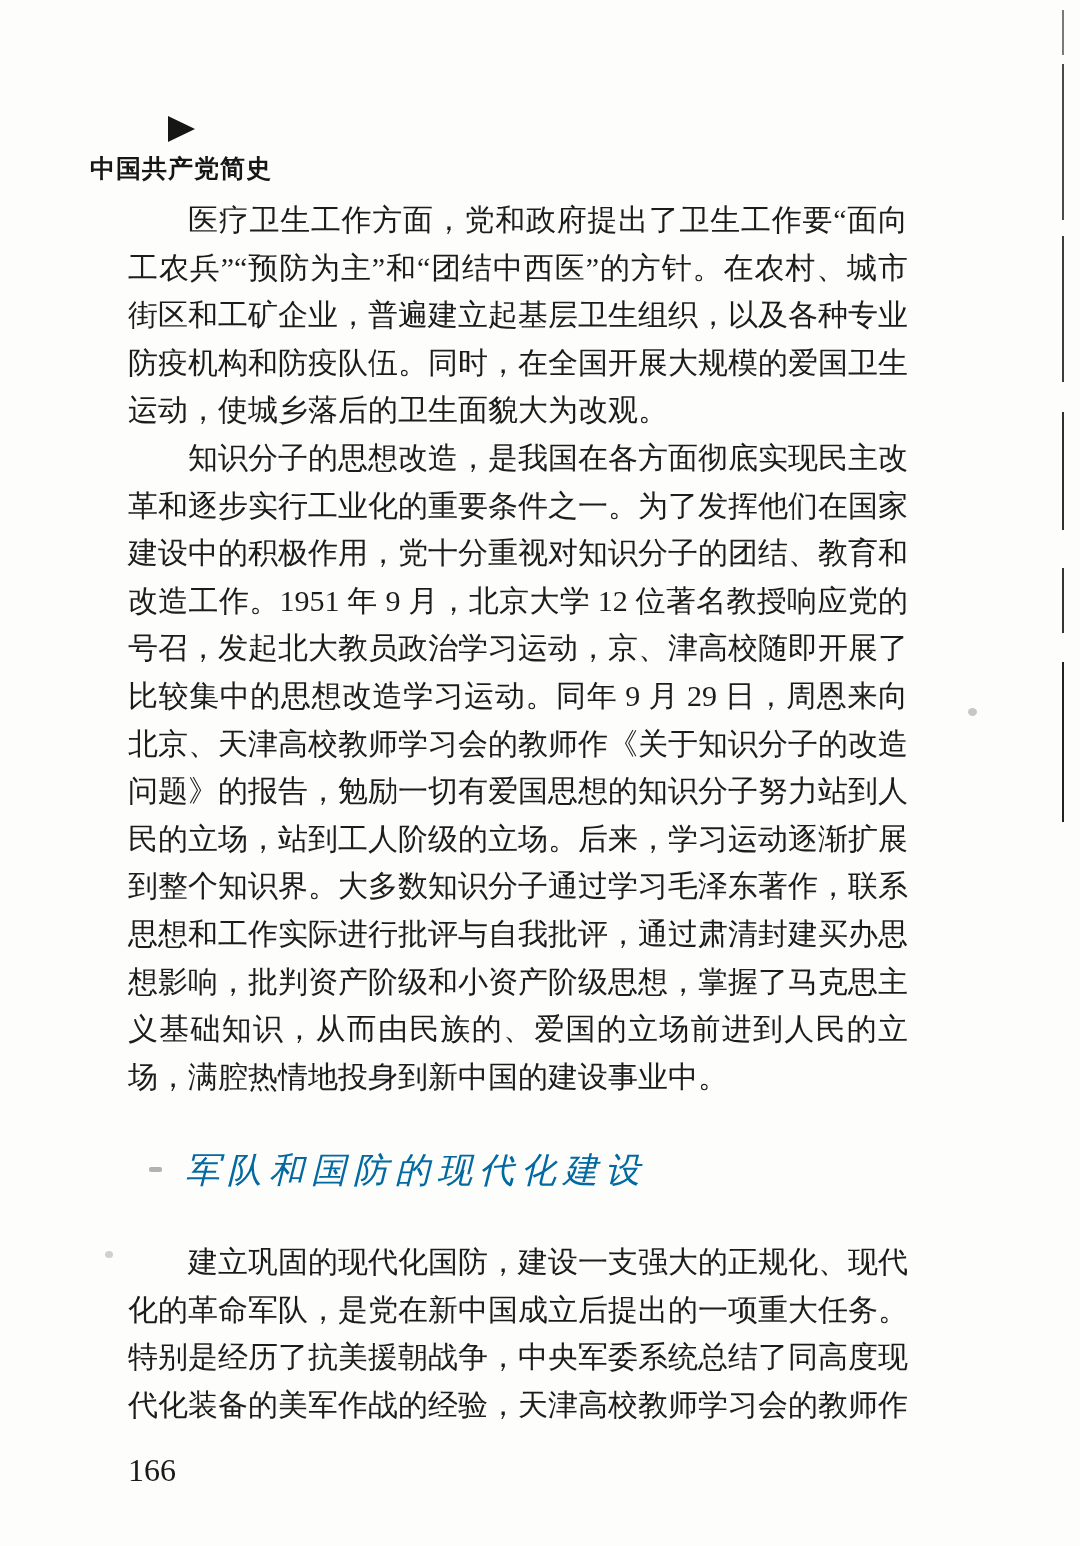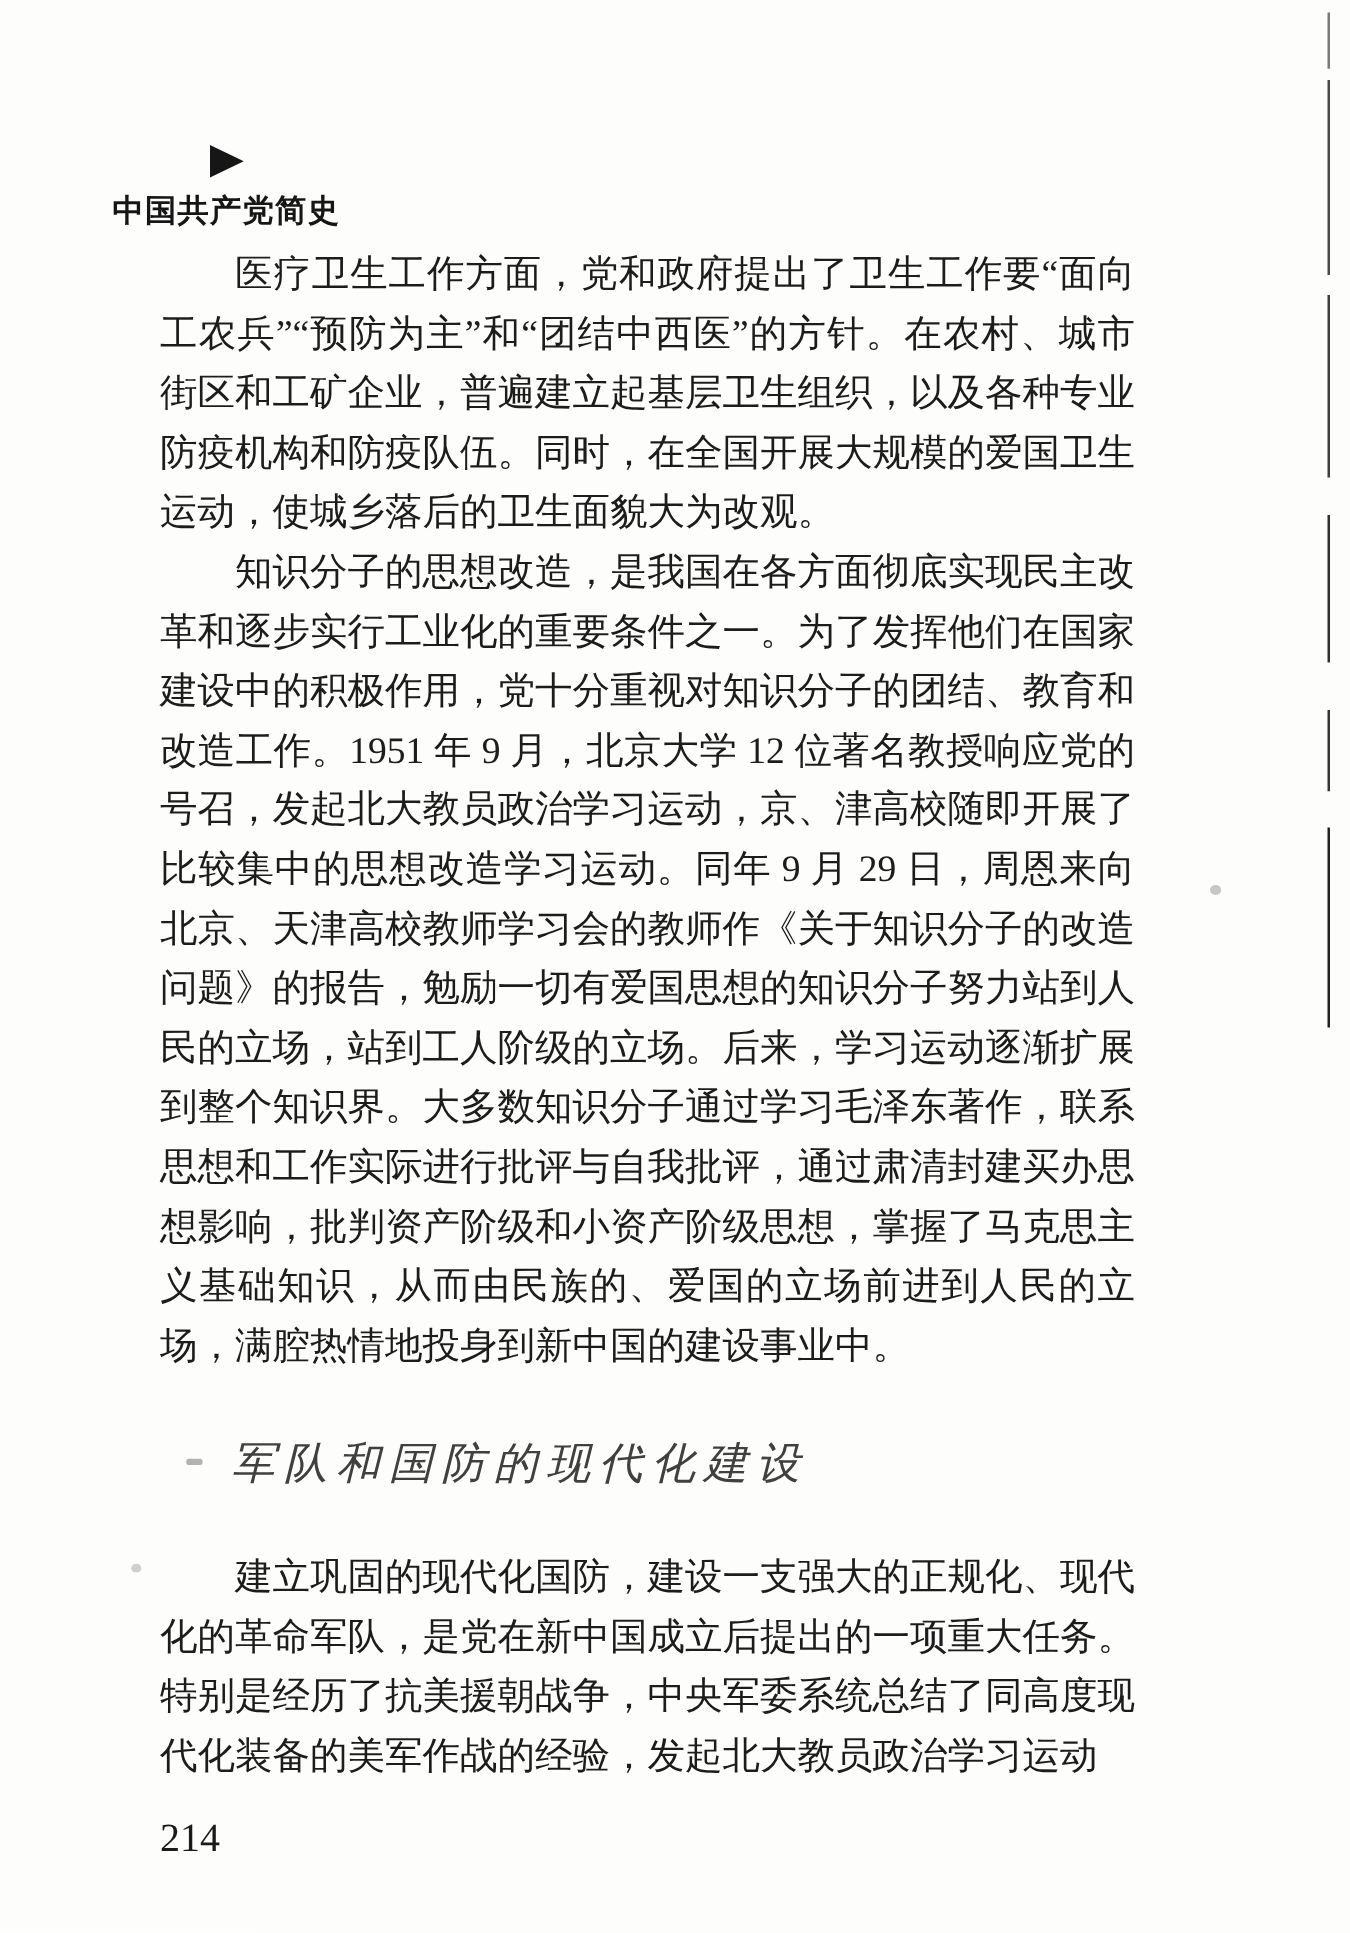--- a/index.html
+++ b/index.html
@@ -61,21 +61,21 @@
     text-indent: 2em;
     color: #1c1c1c;
   }
   .section-heading {
     margin: 47px 0 44px 0;
     padding-left: 57px;
     font-size: 35px;
     font-weight: 400;
     font-style: italic;
     letter-spacing: 7px;
-    color: #404040;
+    color: #0369a1;
     white-space: nowrap;
   }
 
   
   .page-number {
     position: absolute;
     left: 128px;
     top: 1452px;
     font-size: 32px;
     color: #1a1a1a;
@@ -109,24 +109,24 @@
 
   <div class="running-head">
     <span class="tri-icon"></span>
     <span class="running-head-title">中国共产党简史</span>
   </div>
 
   <main class="text-block">
     <p class="body-par">医疗卫生工作方面，党和政府提出了卫生工作要“面向工农兵”“预防为主”和“团结中西医”的方针。在农村、城市街区和工矿企业，普遍建立起基层卫生组织，以及各种专业防疫机构和防疫队伍。同时，在全国开展大规模的爱国卫生运动，使城乡落后的卫生面貌大为改观。</p>
     <p class="body-par">知识分子的思想改造，是我国在各方面彻底实现民主改革和逐步实行工业化的重要条件之一。为了发挥他们在国家建设中的积极作用，党十分重视对知识分子的团结、教育和改造工作。1951 年 9 月，北京大学 12 位著名教授响应党的号召，发起北大教员政治学习运动，京、津高校随即开展了比较集中的思想改造学习运动。同年 9 月 29 日，周恩来向北京、天津高校教师学习会的教师作《关于知识分子的改造问题》的报告，勉励一切有爱国思想的知识分子努力站到人民的立场，站到工人阶级的立场。后来，学习运动逐渐扩展到整个知识界。大多数知识分子通过学习毛泽东著作，联系思想和工作实际进行批评与自我批评，通过肃清封建买办思想影响，批判资产阶级和小资产阶级思想，掌握了马克思主义基础知识，从而由民族的、爱国的立场前进到人民的立场，满腔热情地投身到新中国的建设事业中。</p>
     <h2 class="section-heading">军队和国防的现代化建设</h2>
-    <p class="body-par">建立巩固的现代化国防，建设一支强大的正规化、现代化的革命军队，是党在新中国成立后提出的一项重大任务。特别是经历了抗美援朝战争，中央军委系统总结了同高度现代化装备的美军作战的经验，发起北大教员政治学习运动</p>
+    <p class="body-par">建立巩固的现代化国防，建设一支强大的正规化、现代化的革命军队，是党在新中国成立后提出的一项重大任务。特别是经历了抗美援朝战争，中央军委系统总结了同高度现代化装备的美军作战的经验，天津高校教师学习会的教师作</p>
   </main>
 
-  <div class="page-number">214</div>
+  <div class="page-number">166</div>
 
   <div class="edge-line seg1"></div>
   <div class="edge-line seg2"></div>
   <div class="edge-line seg3"></div>
   <div class="edge-line seg4"></div>
   <div class="edge-line seg5"></div>
   <div class="edge-line seg6"></div>
   <div class="speck speck-a"></div>
   <div class="speck speck-b"></div>
   <div class="speck speck-c"></div>

